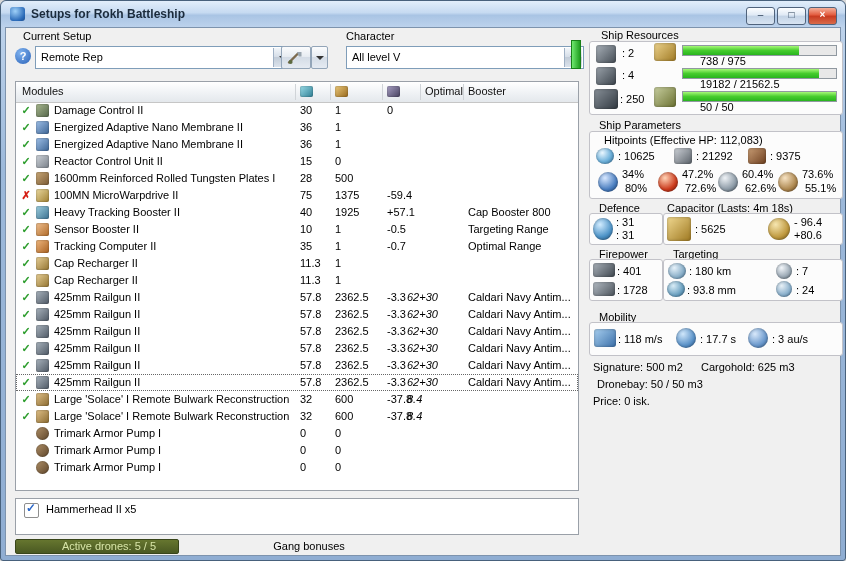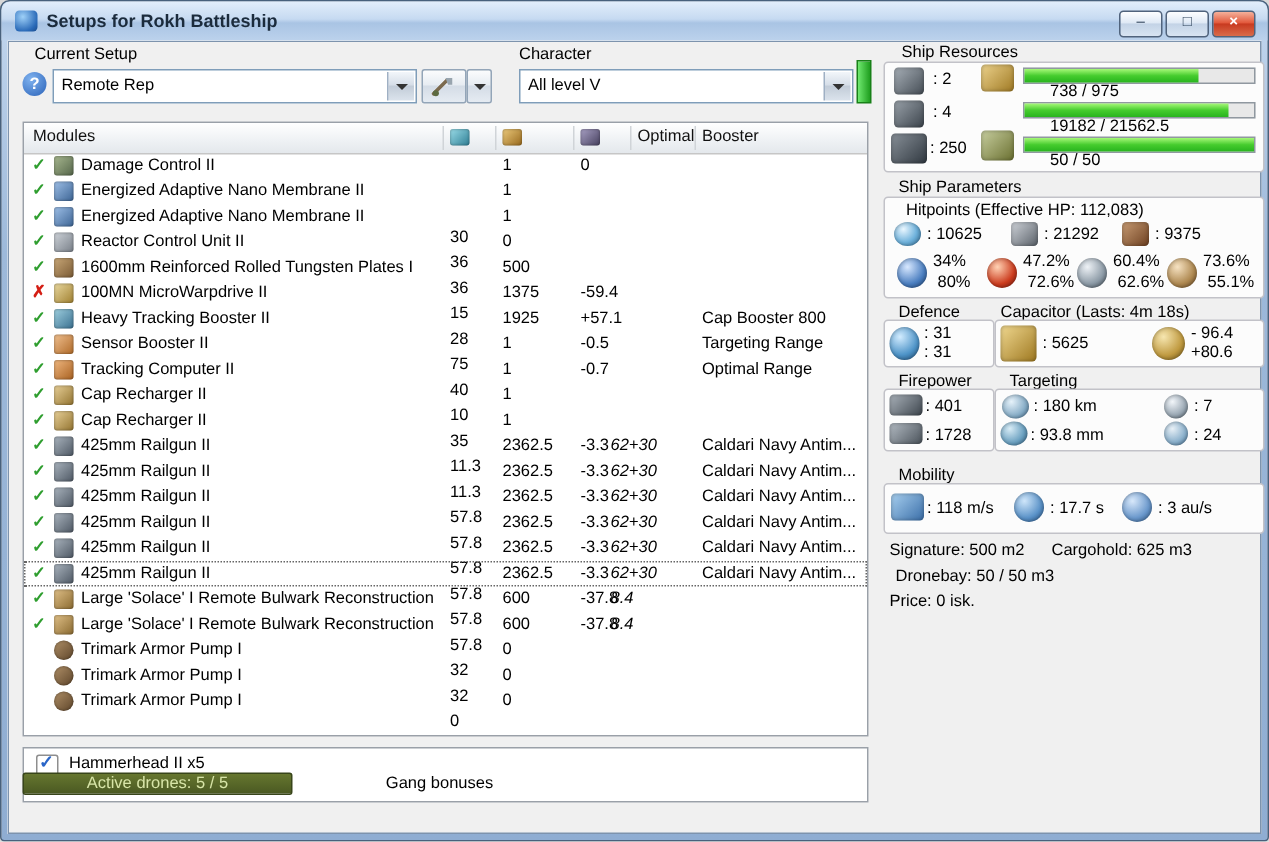--- a/index.html
+++ b/index.html
@@ -14,21 +14,21 @@
            background:radial-gradient(circle at 35% 30%,#9ed0f8,#2a6ab8 70%,#1a4a8a);}
   .title{position:absolute;left:30px;top:6px;font-size:12px;font-weight:bold;color:#1b2b3c;}
   .wbtns{position:absolute;right:8px;top:6px;display:flex;gap:2px;}
   .wbtn{width:27px;height:16px;border:1px solid #50637c;border-radius:3px;text-align:center;
         background:linear-gradient(#fdfeff,#dfe9f5 45%,#c3d3e6 50%,#d8e4f2);
         font-size:10px;line-height:14px;color:#2c4058;cursor:default;}
   .wbtn.close{background:linear-gradient(#f5b09a,#e2593c 45%,#c83a20 50%,#d96b4a);color:#fff;font-weight:bold;}
   .client{position:absolute;left:4px;top:26px;right:4px;bottom:4px;background:#f0f0f0;box-shadow:0 0 0 1px #7d93ad inset;}
   .lbl{position:absolute;font-size:11px;color:#000;white-space:nowrap;}
   
-  .combo{position:absolute;height:21px;background:#fff;border:1px solid #7f9db9;}
+  .combo{position:absolute;height:21px;background:#fff;border:1px solid #7f9db9;padding-left:15px;}
   .combo-text{position:absolute;left:5px;top:4px;font-size:11px;white-space:nowrap;}
   .combo-btn{position:absolute;right:1px;top:1px;bottom:1px;width:17px;border-left:1px solid #9fb0c4;
              background:linear-gradient(#f2f6fa,#d6dee8 45%,#c2ccd8 50%,#dbe3ec);}
   .tri{position:absolute;left:50%;top:50%;margin:-2px 0 0 -4px;width:0;height:0;
        border-left:4px solid transparent;border-right:4px solid transparent;border-top:4px solid #333;}
   .helpico{position:absolute;width:16px;height:16px;border-radius:50%;color:#fff;font-weight:bold;font-size:11px;
            text-align:center;line-height:16px;background:radial-gradient(circle at 35% 30%,#7fb2ef,#2a62b8);}
   .toolbtn{position:absolute;height:21px;border:1px solid #93a5b8;border-radius:2px;
            background:linear-gradient(#fbfcfd,#e7ecf2 45%,#d4dce6 50%,#e5ebf2);}
   .toolbtn svg{position:absolute;left:50%;top:50%;transform:translate(-50%,-50%);}
@@ -39,21 +39,21 @@
   .thead{position:absolute;left:0;top:0;right:0;height:20px;border-bottom:1px solid #c6c6c6;
          background:linear-gradient(#ffffff,#eef1f4 60%,#e4e8ec);}
   .th{position:absolute;top:3px;font-size:11px;color:#111;}
   .hsep{position:absolute;top:2px;bottom:2px;width:1px;background:#d0d4d8;}
   .hicon{position:absolute;top:4px;width:13px;height:11px;border-radius:2px;box-shadow:inset 0 0 2px rgba(0,0,0,.4);}
   .rows{position:absolute;left:0;top:20px;right:0;bottom:0;overflow:hidden;}
   .mrow{position:relative;height:17px;}
   .mrow.selected{outline:1px dotted #666;outline-offset:-1px;}
   .cell{position:absolute;top:0;font-size:11px;line-height:17px;white-space:nowrap;color:#000;}
   .cell.name{left:38px;width:244px;overflow:hidden;}
-  .cell.cpu{left:284px;margin-top:48px;} .cell.pg{left:319px;} .cell.cap{left:371px;}
+  .cell.cpu{left:284px;} .cell.pg{left:319px;} .cell.cap{left:371px;}
   .cell.opt{left:391px;font-style:italic;} .cell.chg{left:452px;width:110px;overflow:hidden;}
   .status{position:absolute;left:3px;top:0;width:14px;text-align:center;font-size:11px;line-height:17px;font-weight:bold;}
   .status.ok{color:#2f9e2f;} .status.err{color:#d41e14;}
   .micon{position:absolute;left:20px;top:2px;width:13px;height:13px;border-radius:2px;box-shadow:inset 0 0 2px rgba(0,0,0,.45);}
   [data-icon="damage-control-icon"]{background:linear-gradient(135deg,#a8b890,#55664a);}
   [data-icon="nano-membrane-icon"]{background:linear-gradient(135deg,#9fc0e8,#3c6494);}
   [data-icon="reactor-control-icon"]{background:linear-gradient(135deg,#cfd4da,#787f88);}
   [data-icon="armor-plate-icon"]{background:linear-gradient(135deg,#c9a878,#7a5a34);}
   [data-icon="microwarpdrive-icon"]{background:linear-gradient(135deg,#ead9a0,#a08030);}
   [data-icon="capacitor-booster-icon"]{background:linear-gradient(135deg,#9fd0e0,#3a7090);}
@@ -64,21 +64,21 @@
   [data-icon="remote-repair-icon"]{background:linear-gradient(135deg,#e0c088,#8a6a30);}
   [data-icon="armor-rig-icon"]{background:linear-gradient(135deg,#b09068,#5e452a);border-radius:50%;}
   
   .dronebox{position:absolute;left:10px;top:471px;width:564px;height:37px;background:#fff;border:1px solid #9aa0a8;box-sizing:border-box;}
   .drone-row{position:absolute;left:2px;top:3px;right:2px;height:16px;}
   .checkbox{position:absolute;left:6px;top:1px;width:13px;height:13px;background:#fff;border:1px solid #8e8e8e;border-radius:2px;}
   .checkbox .chk{position:absolute;left:1px;top:-3px;font-size:12px;font-weight:bold;color:#2a66c8;display:none;}
   .checkbox.checked .chk{display:block;}
   .drone-label{position:absolute;left:28px;top:1px;font-size:11px;}
   
-  .seg{position:absolute;top:488px;width:180px;height:15px;font-size:11px;text-align:center;line-height:15px;color:#000;}
+  .seg{position:absolute;top:512px;width:164px;height:15px;font-size:11px;text-align:center;line-height:15px;color:#000;padding-left:24px;}
   .segactive{background:linear-gradient(#66762f,#4a5922);border:1px solid #38451a;border-radius:2px;
              color:#d8e5a8;line-height:13px;box-sizing:border-box;}
   
   .gtitle{position:absolute;font-size:11px;color:#000;white-space:nowrap;}
   .gbox{position:absolute;background:#fcfcfc;border:1px solid #c2c2c8;border-radius:3px;box-sizing:content-box;}
   .rval{position:absolute;font-size:11px;white-space:nowrap;color:#000;}
   .ri{position:absolute;border-radius:3px;box-shadow:inset 0 0 3px rgba(0,0,0,.35);}
   .ri.round{border-radius:50%;}
   .bartrack{position:absolute;width:153px;height:9px;background:#e8e8e8;border:1px solid #9098a0;}
   .barfill{height:100%;background:linear-gradient(#a6f878,#46cc2e 50%,#28b41e);}

